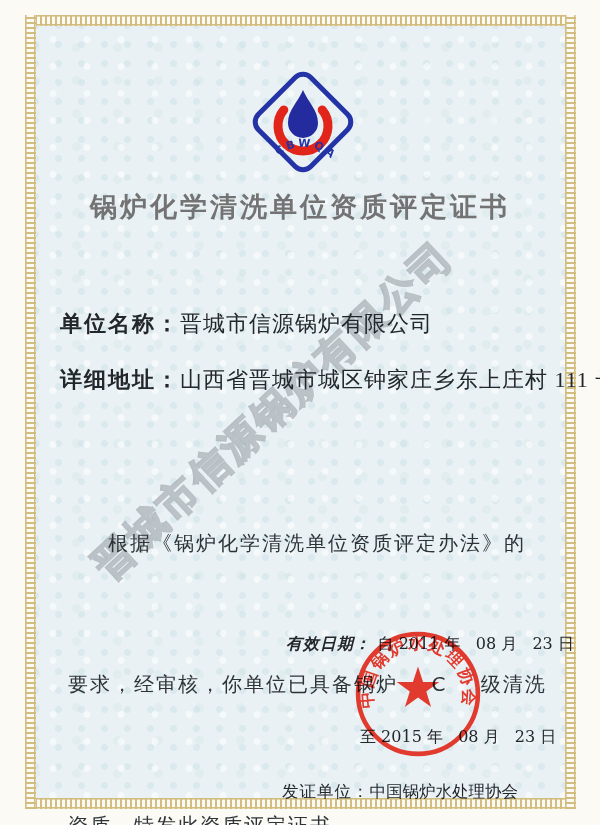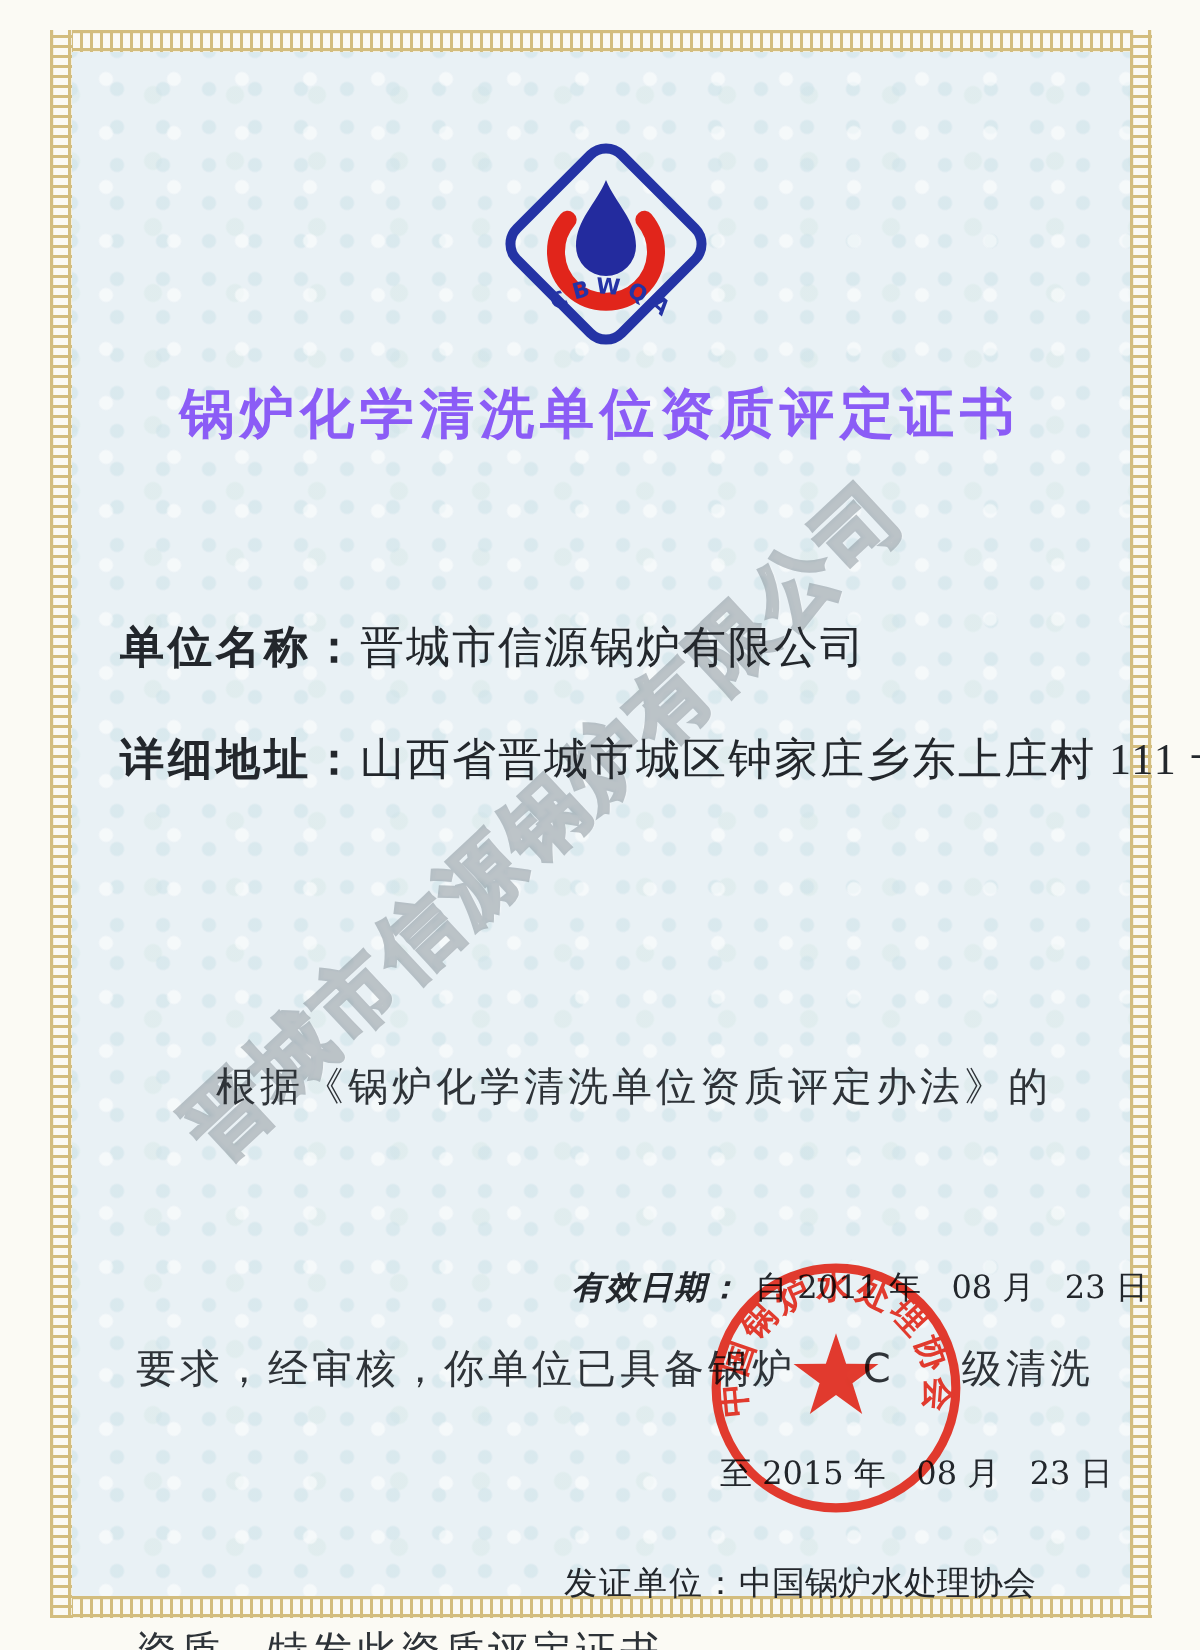--- a/index.html
+++ b/index.html
@@ -57,21 +57,21 @@
     white-space:nowrap;z-index:1;
   }
 
   .content{position:absolute;inset:0;z-index:2;}
 
   .logo{position:absolute;left:247px;top:66px;width:112px;height:112px;}
 
   .title{
     position:absolute;top:189px;left:0;width:600px;text-align:center;
     font-family:Liberation Serif, serif;
-    font-size:27px;font-weight:bold;letter-spacing:3px;color:#8b5cf6;
+    font-size:27px;font-weight:bold;letter-spacing:3px;color:#737373;
   }
 
   .certno{
     position:absolute;top:247px;left:284px;font-size:17px;color:#23272c;
     font-family:"DejaVu Serif","Liberation Serif",serif;white-space:pre;
   }
   .certno .lbl{font-weight:bold;}
   .certno .val{letter-spacing:1.5px;}
 
   .field{

